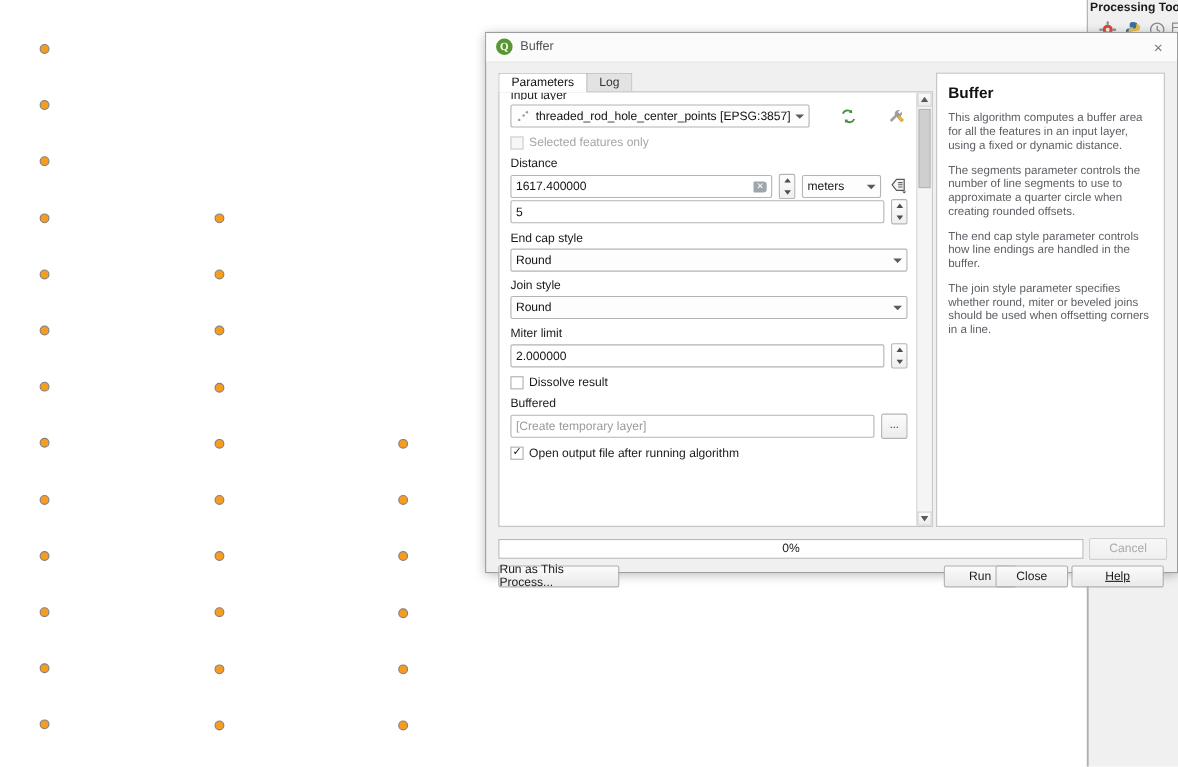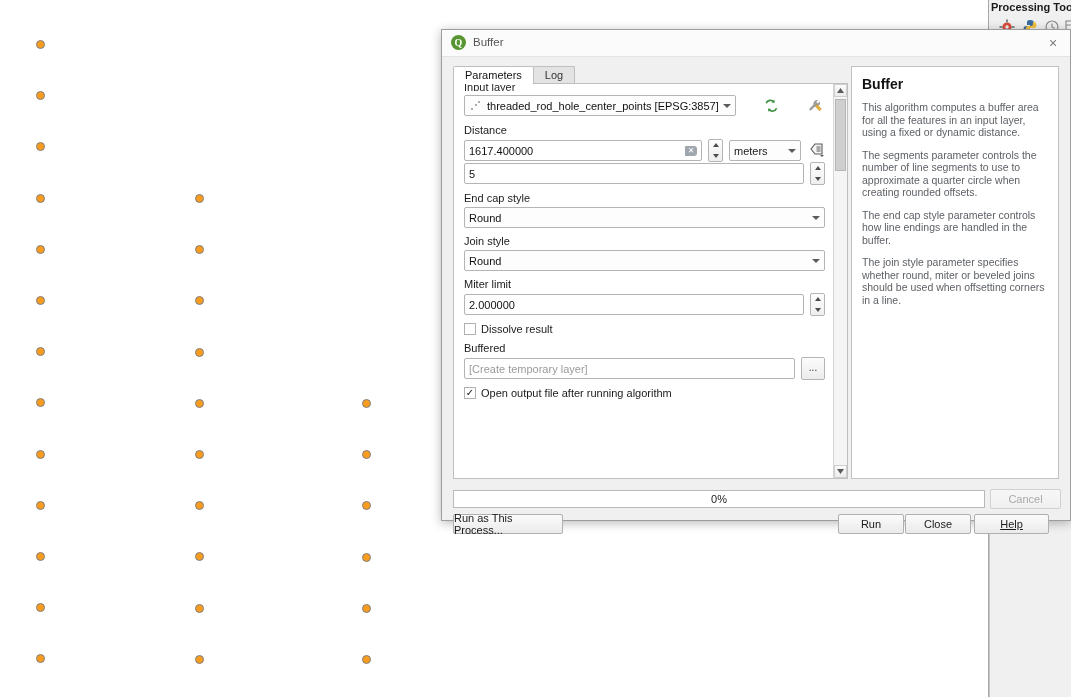--- a/index.html
+++ b/index.html
@@ -109,23 +109,23 @@
   .help-p{font-size:10.5px;line-height:12.5px;color:#5d6166;margin:0 0 10px 0;}
 
   
   #progress-bar{position:absolute;left:11px;top:460px;width:532px;height:18px;border:1px solid #b9b9b9;background:#fff;box-sizing:border-box;
                 font-size:11px;color:#222;display:flex;align-items:center;justify-content:center;}
   .btn{position:absolute;height:20px;border:1px solid #b0b0b0;border-radius:2px;background:linear-gradient(#fbfbfb,#eaeaea);
        font-size:11px;color:#1a1a1a;display:flex;align-items:center;justify-content:center;cursor:pointer;box-sizing:border-box;}
   .btn.disabled{color:#a9a9a9;background:linear-gradient(#f7f7f7,#f0f0f0);border-color:#d0d0d0;}
   #btn-cancel{left:548px;top:459px;width:71px;}
   #btn-batch{left:11px;top:484px;width:110px;}
-  #btn-run{left:396px;top:484px;width:66px;}
+  #btn-run{left:416px;top:484px;width:66px;}
   #btn-close{left:463px;top:484px;width:66px;}
-  #btn-help{left:532px;top:484px;width:75px;text-decoration:underline;}
+  #btn-help{left:532px;top:484px;width:84px;text-decoration:underline;}
 </style>
 </head>
 <body>
 
 <div id="map-canvas">
     <div class="map-point" style="left: 36px; top: 40px; background: rgb(248, 156, 32); border-color: rgb(128, 128, 128);"></div>
     <div class="map-point" style="left: 36px; top: 91px; background: rgb(248, 156, 32); border-color: rgb(128, 128, 128);"></div>
     <div class="map-point" style="left: 36px; top: 142px; background: rgb(248, 156, 32); border-color: rgb(128, 128, 128);"></div>
     <div class="map-point" style="left: 36px; top: 194px; background: rgb(248, 156, 32); border-color: rgb(128, 128, 128);"></div>
     <div class="map-point" style="left: 36px; top: 245px; background: rgb(248, 156, 32); border-color: rgb(128, 128, 128);"></div>
@@ -320,20 +320,24 @@
         </span>
         <span class="icon-wrench">
           <svg width="18" height="16" viewBox="0 0 18 16">
             <path d="M11.2 2.2a3.6 3.6 0 0 0-4.7 4.4L2 11.1l1.6 1.7 4.6-4.6a3.6 3.6 0 0 0 4.6-4.7l-2 2-1.6-1.6z" fill="#9d9d9d"></path>
             <path d="M8.4 8.5l4.2 4.3 1.8-1.8-4.2-4.2z" fill="#e8b43a" stroke="#b98a20" stroke-width=".6"></path>
           </svg>
         </span>
         <div class="dots-btn">...</div>
       </div>
 
+      <div class="chk-row">
+        <span class="chk dim"></span>
+        <span class="chk-lbl dim">Selected features only</span>
+      </div>
 
       <div class="field-label">Distance</div>
       <div class="row">
         <div class="txtbox">
           <span class="val">1617.400000</span>
           <span class="clear-ico">✕</span>
         </div>
         <div class="spin">
           <span class="sp-up"></span>
           <span class="sp-dn"></span>

